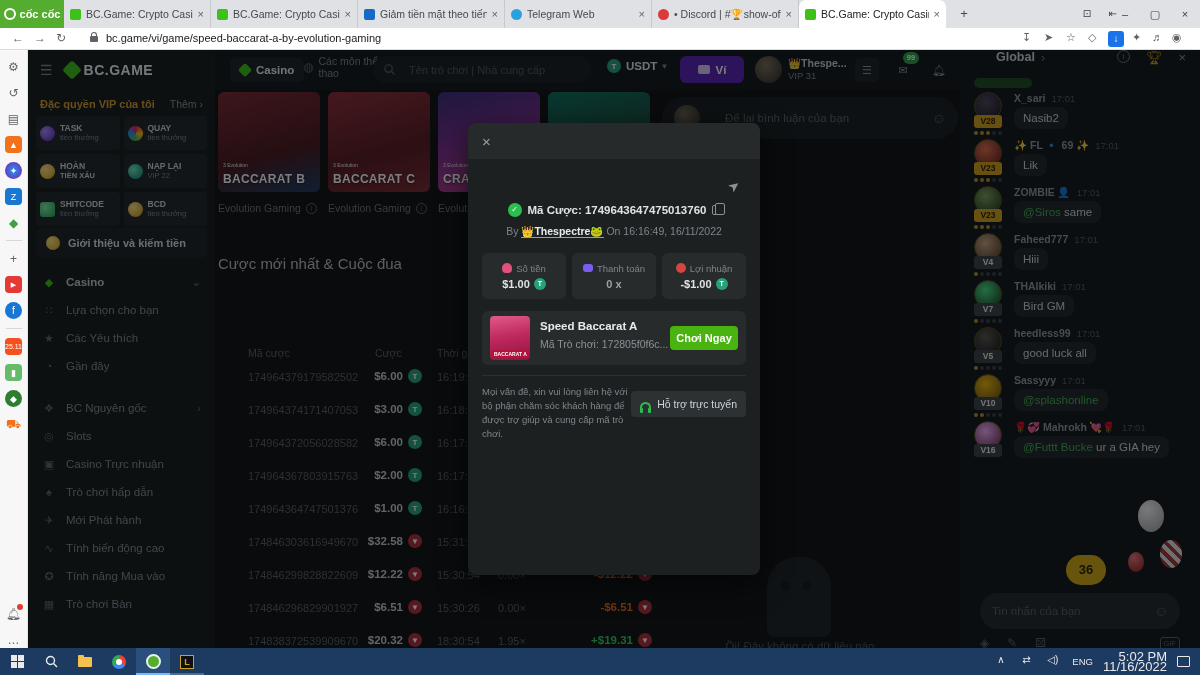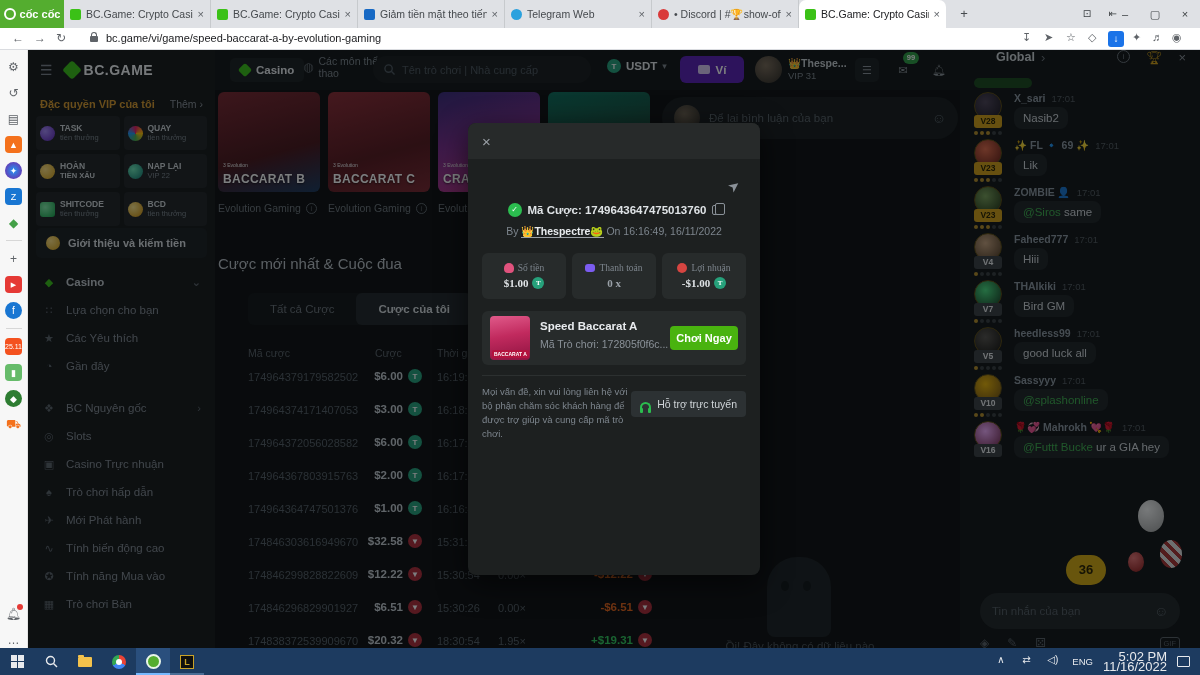--- a/index.html
+++ b/index.html
@@ -62,21 +62,21 @@
   .mi .chev { color:#5d646b; font-size:11px; }
   .mi.first { color:#c0c6cb; font-weight:bold; }
   .mdiv { height:14px; }
 
   
   .shead { position:absolute; left:215px; top:50px; width:985px; height:40px; background:#141617; }
   .hcasino { position:absolute; left:15px; top:8px; height:24px; display:flex; align-items:center; gap:6px; background:#1d2022; border-radius:5px; padding:0 10px; color:#e8ebee; font-size:11.5px; font-weight:bold; }
   .hdiamond { width:10px; height:10px; background:#3bc117; border-radius:2px; transform:rotate(45deg); }
   .hsports { position:absolute; left:88px; top:5px; width:78px; display:flex; align-items:center; gap:5px; color:#7d858d; font-size:10.5px; line-height:12px; }
   .hsports .ic { font-size:12px; color:#5d646b; }
-  .hsearch { position:absolute; left:158px; top:6px; width:218px; height:27px; background:#1a1d1f; border-radius:14px; display:flex; align-items:center; gap:7px; padding:0 11px; }
+  .hsearch { position:absolute; left:158px; top:6px; width:218px; height:27px; background:#1a1d1f; border-radius:14px; display:flex; align-items:center; gap:14px; padding:0 11px; }
   .hsearch input { background:transparent; border:none; outline:none; color:#9aa1a8; font-size:11px; width:170px; }
   .hsearch input::placeholder { color:#4e565e; }
   .husdt { position:absolute; left:392px; top:9px; display:flex; align-items:center; gap:5px; color:#e4e7ea; font-size:11.5px; font-weight:bold; }
   .coin { border-radius:50%; color:#fff; font-weight:bold; display:inline-flex; align-items:center; justify-content:center; }
   .usdt { background:#26a17b; }
   .trx { background:#b02c3a; }
   .hwallet { position:absolute; left:465px; top:6px; width:64px; height:27px; background:#5b21b6; border-radius:6px; display:flex; align-items:center; justify-content:center; gap:6px; color:#fff; font-size:11.5px; font-weight:bold; }
   .wglyph { width:12px; height:9px; background:#d9c9f5; border-radius:2px; }
   .havatar { position:absolute; left:540px; top:6px; width:27px; height:27px; border-radius:50%; background:radial-gradient(circle at 40% 35%, #7a6a58, #2e2a25); }
   .hname { position:absolute; left:573px; top:7px; color:#c6ccd1; font-size:10.5px; font-weight:bold; }
@@ -84,21 +84,21 @@
   .hicon { position:absolute; top:8px; width:24px; height:24px; background:#1d2022; border-radius:5px; color:#8b9198; font-size:11px; display:flex; align-items:center; justify-content:center; }
   .hbadge { position:absolute; width:16px; height:12px; background:#2f9e44; border-radius:6px; color:#fff; font-size:7.5px; font-weight:bold; text-align:center; line-height:12px; }
 
   
   .main { position:absolute; left:215px; top:90px; width:745px; height:558px; background:#0f1011; }
   .gcard { position:absolute; top:2px; width:102px; height:100px; border-radius:6px; overflow:hidden; }
   .gcard .tag { position:absolute; left:5px; bottom:24px; color:#e8e8e8; font-size:5px; }
   .gcard .gt { position:absolute; left:5px; bottom:6px; color:#fff; font-weight:bold; font-size:12px; letter-spacing:0.3px; text-shadow:0 1px 2px rgba(0,0,0,.6); }
   .prov { position:absolute; top:112px; width:110px; color:#6f767d; font-size:10.5px; display:flex; gap:5px; align-items:center; }
   .infodot { width:11px; height:11px; border:1px solid #5d646b; border-radius:50%; font-size:7px; color:#5d646b; text-align:center; line-height:10px; flex:none; }
-  .commentbar { position:absolute; left:447px; top:7px; width:296px; height:42px; background:#191c1e; border-radius:21px; display:flex; align-items:center; gap:9px; padding:0 12px; }
+  .commentbar { position:absolute; left:447px; top:7px; width:296px; height:42px; background:#191c1e; border-radius:21px; display:flex; align-items:center; gap:25px; padding:0 12px; }
   .cavatar { width:26px; height:26px; border-radius:50%; background:radial-gradient(circle at 40% 35%, #6d604f, #26231f); flex:none; }
   .commentbar input { flex:1; background:transparent; border:none; outline:none; font-size:11.5px; color:#9aa1a8; }
   .commentbar input::placeholder { color:#5a6268; }
   .smiley { color:#5a6268; font-size:14px; }
   .bheading { position:absolute; left:3px; top:165px; color:#b9bfc5; font-size:15px; }
   .btabs { position:absolute; left:33px; top:203px; width:400px; height:32px; background:#141618; border-radius:6px; display:flex; align-items:center; }
   .btab { padding:0 22px; color:#6c737a; font-size:11.5px; height:32px; display:flex; align-items:center; }
   .btab.active { background:#23272a; border-radius:6px; color:#d3d8dc; font-weight:bold; }
   .bcols { position:absolute; left:0; top:257px; width:745px; height:20px; color:#5a6168; font-size:10.5px; }
   .rows { position:absolute; left:0; top:272px; width:745px; }
@@ -163,21 +163,21 @@
   .mclose { color:#9aa0a6; font-size:15px; }
   .share { position:absolute; right:20px; top:55px; color:#8a9198; font-size:14px; transform:rotate(-38deg); }
   .betrow { position:absolute; left:0; top:80px; width:292px; display:flex; align-items:center; justify-content:center; gap:6px; }
   .shield { width:14px; height:14px; background:#2bbd4f; border-radius:50%; color:#fff; font-size:8px; text-align:center; line-height:14px; flex:none; }
   .betid { color:#dfe3e6; font-size:11.5px; font-weight:bold; }
   .copyic { width:8px; height:10px; border:1px solid #8a9198; border-radius:2px; position:relative; }
   .copyic:after { content:""; position:absolute; left:2px; top:-3px; width:8px; height:10px; border:1px solid #8a9198; border-radius:2px; background:#1d2020; }
   .byrow { position:absolute; left:0; top:102px; width:292px; text-align:center; font-size:10.5px; color:#7d858d; }
   .byuser { color:#e8ebee; font-weight:bold; border-bottom:1px solid #9aa0a6; }
   .stats { position:absolute; left:14px; top:130px; width:264px; display:flex; gap:6px; }
-  .stat { width:84px; height:46px; background:#272b2b; border-radius:6px; display:flex; flex-direction:column; align-items:center; justify-content:center; gap:4px;font-family:Liberation Serif, serif; }
+  .stat { width:84px; height:46px; background:#272b2b; border-radius:6px; display:flex; flex-direction:column; align-items:center; justify-content:center; gap:4px; }
   .slabel { display:flex; align-items:center; gap:4px; color:#7d858d; font-size:9.5px; }
   .sic { width:10px; height:10px; border-radius:3px; flex:none; }
   .sic1 { background:#e0527d; border-radius:50% 50% 40% 40%; }
   .sic2 { background:#7b5cf0; height:8px; }
   .sic3 { background:#d64541; border-radius:50%; }
   .sval { color:#dfe3e6; font-size:11px; font-weight:bold; display:flex; align-items:center; gap:4px; }
   .coin12 { width:12px; height:12px; font-size:7px; }
   .gamecard { position:absolute; left:14px; top:188px; width:264px; height:54px; background:#272b2b; border-radius:6px; }
   .thumb { position:absolute; left:8px; top:5px; width:40px; height:44px; border-radius:4px; background:linear-gradient(170deg,#e05a8a 0%,#c12a5e 45%,#8e1340 100%); overflow:hidden; }
   .thumb .tb { position:absolute; left:2px; bottom:2px; color:#fff; font-weight:bold; font-size:5px; background:#b3123d; padding:1px 2px; border-radius:2px; }
@@ -475,25 +475,20 @@
     <div class="gcard" style="left:333px; background:linear-gradient(165deg,#0e6e5c 0%,#1a4a3a 50%,#5e2d8e 100%);"></div>
 
     <div class="commentbar">
       <span class="cavatar"></span>
       <input placeholder="Để lại bình luận của bạn" style="">
       <span class="smiley">☺</span>
     </div>
 
     <div class="bheading">Cược mới nhất &amp; Cuộc đua</div>
 
-    <div class="btabs">
-      <div class="btab">Tất cả Cược</div>
-      <div class="btab active">Cược của tôi</div>
-      <div class="btab">Người</div>
-    </div>
 
     <div class="bcols">
       <span style="position:absolute; left:33px;">Mã cược</span>
       <span style="position:absolute; left:160px;">Cược</span>
       <span style="position:absolute; left:222px;">Thời gian</span>
     </div>
 
     <div class="rows">
       <div class="brow">
         <span class="c-id">174964379179582502</span>

